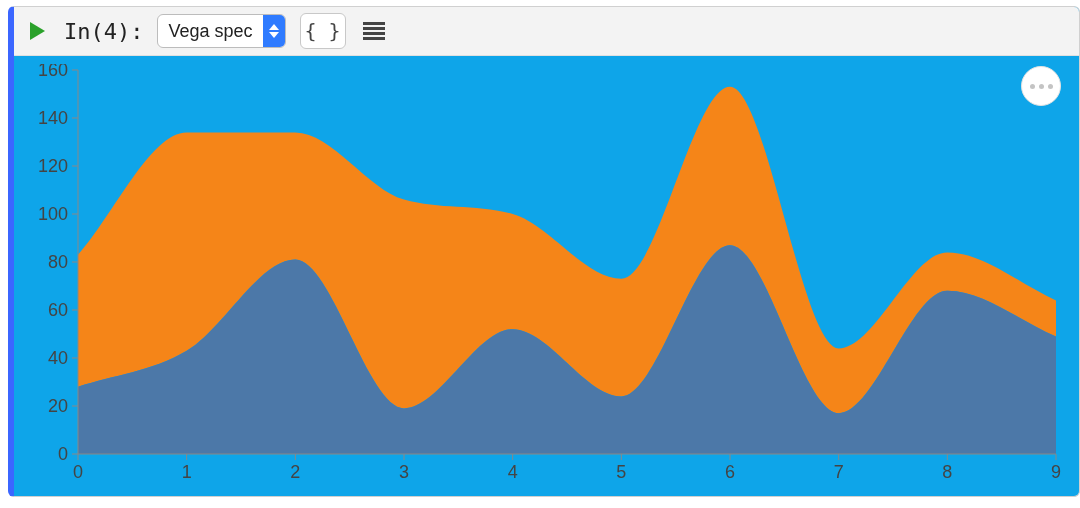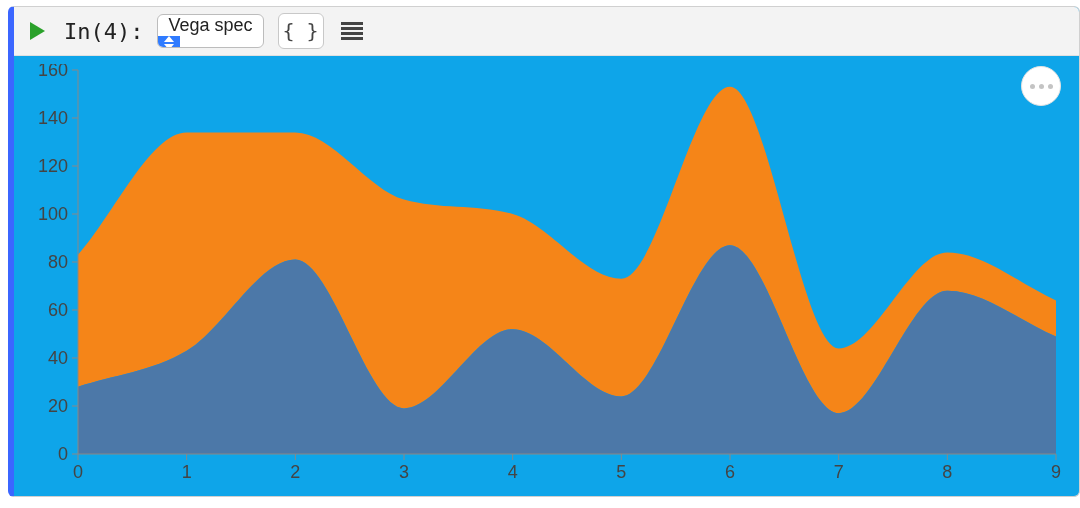--- a/index.html
+++ b/index.html
@@ -44,21 +44,20 @@
     color: #222;
   }
   .select-wrap {
     display: flex;
     align-items: stretch;
     height: 32px;
     border: 1px solid #bcbcbc;
     border-radius: 6px;
     overflow: hidden;
     background: #fff;
-    flex-direction: column;
   }
   .select-label {
     padding: 0 10px;
     font-size: 18px;
     display: flex;
     align-items: center;
     color: #222;
   }
   .select-arrows {
     width: 22px;

